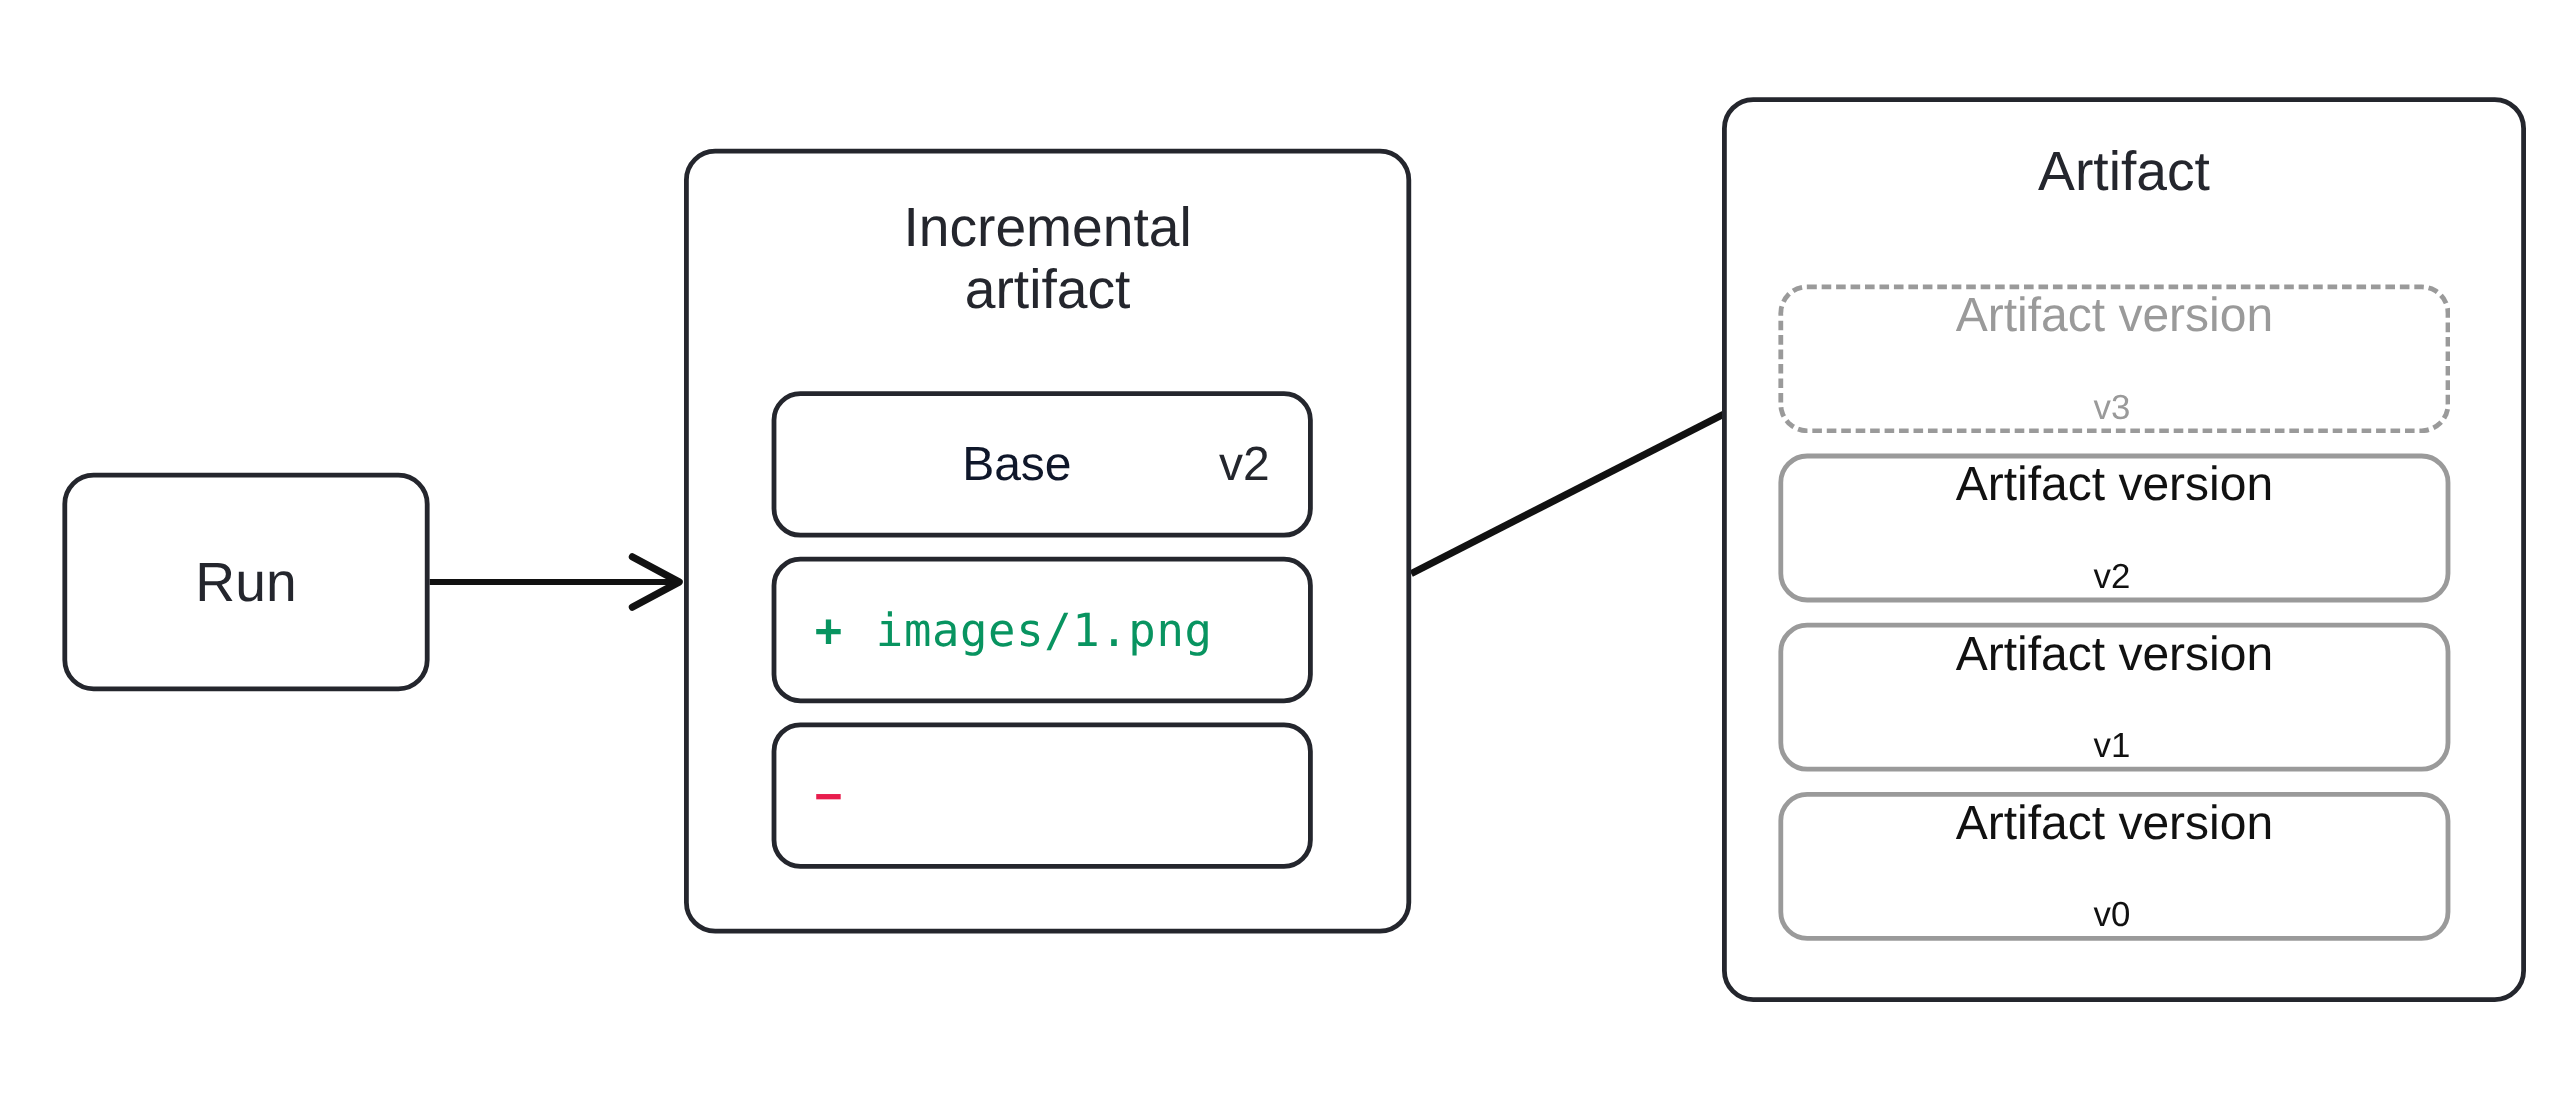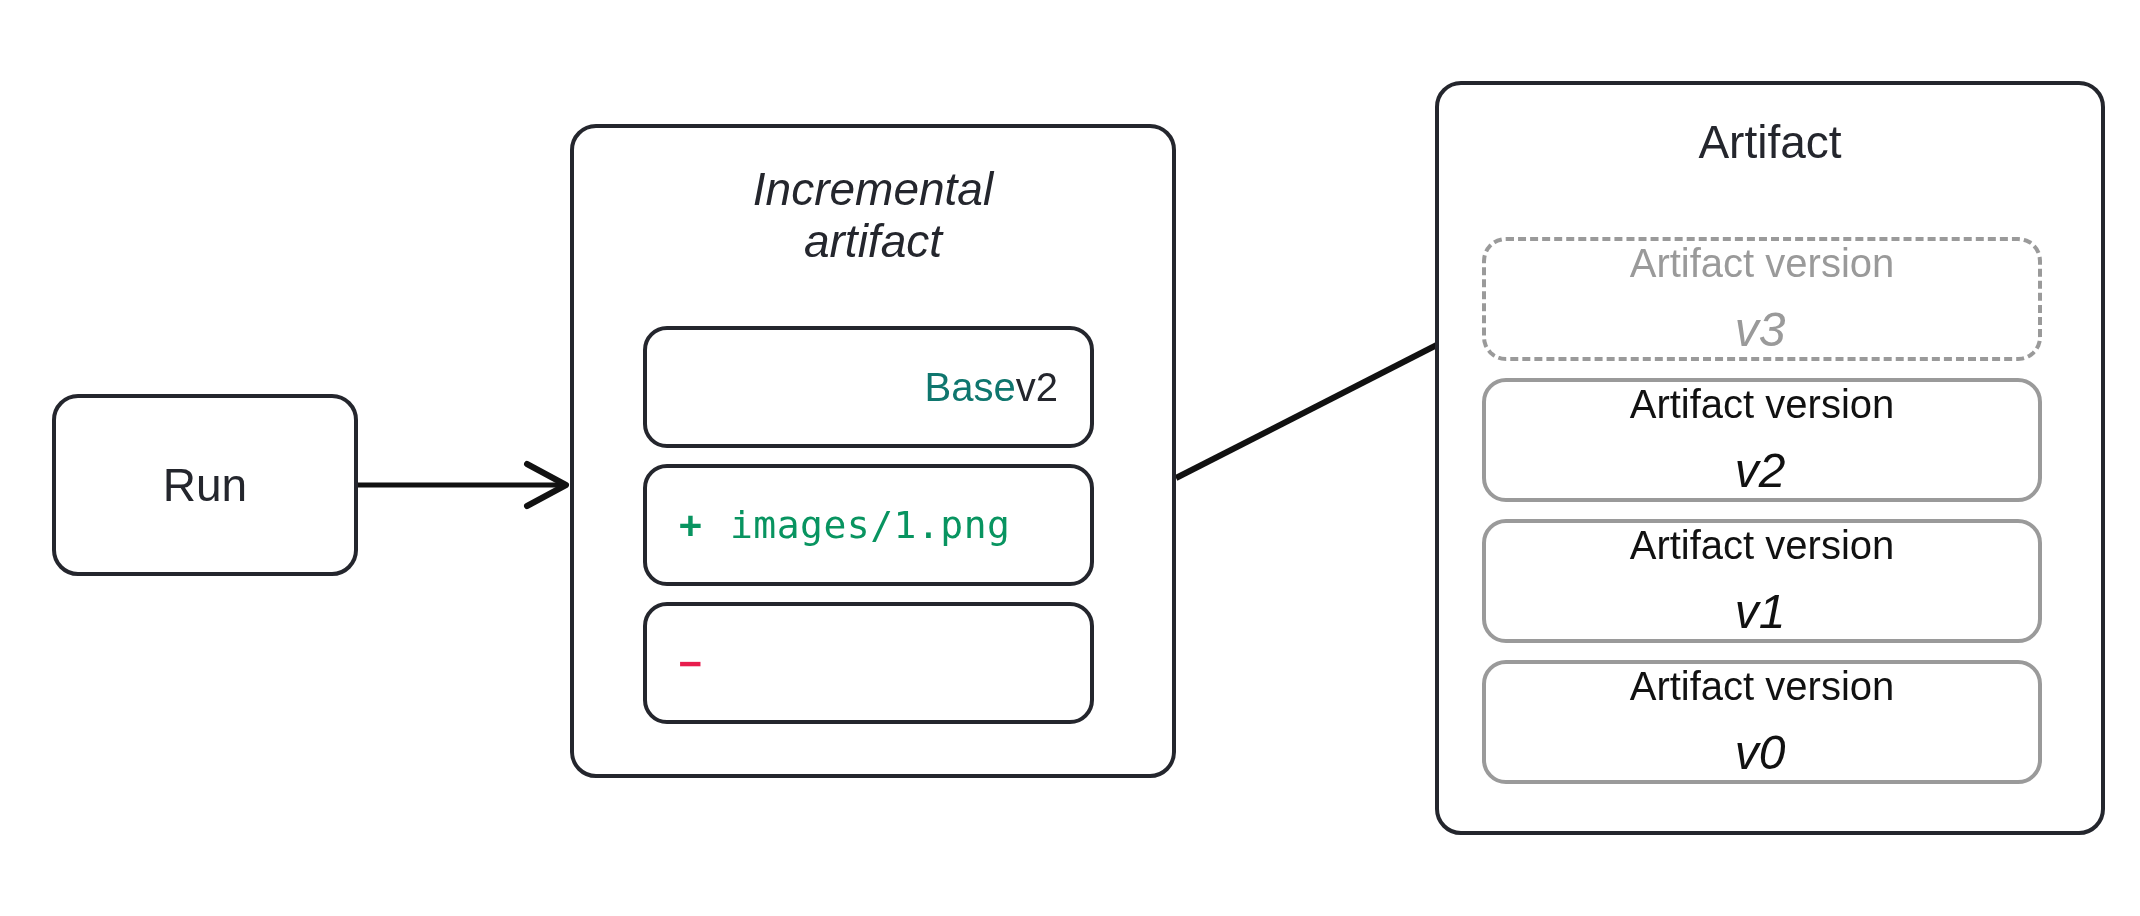--- a/index.html
+++ b/index.html
@@ -56,21 +56,20 @@
   #incremental-node .node-title {
     position: absolute;
     left: 0;
     right: 0;
     top: 36px;
     text-align: center;
     font-size: 46px;
     line-height: 1.12;
     color: #24262d;
     white-space: pre-line;
-    font-style: italic;
   }
   .inc-rows {
     position: absolute;
     left: 69px;
     right: 78px;
     top: 198px;
   }
   .inc-row {
     box-sizing: border-box;
     height: 122px;
@@ -79,23 +78,23 @@
     background: #ffffff;
     display: flex;
     align-items: center;
     padding: 0 32px;
     margin-bottom: 16px;
   }
   .inc-row:last-child { margin-bottom: 0; }
 
   .inc-row .row-name {
     font-size: 40px;
-    color: #0f766e;
+    color: #0f172a;
     flex: 1 1 auto;
-    text-align: right;
+    text-align: center;
   }
   .inc-row .row-version {
     font-size: 40px;
     color: #24262d;
     flex: 0 0 auto;
     text-align: right;
   }
 
   
   .diff-row {
@@ -152,26 +151,25 @@
     flex-direction: column;
   }
   .art-row:last-child { margin-bottom: 0; }
   .art-row .row-name {
     font-size: 40px;
     color: #111111;
     flex: 1 1 auto;
     text-align: left;
   }
   .art-row .row-version {
-    font-size: 48px;
+    font-size: 29px;
     color: #111111;
     flex: 0 0 auto;
     text-align: center;
     padding-right: 4px;
-    font-style: italic;
   }
   .art-row.pending {
     border-style: dashed;
     border-width: 4px;
     border-color: #9a9a9a;
   }
   .art-row.pending .row-name,
   .art-row.pending .row-version {
     color: #9a9a9a;
   }

